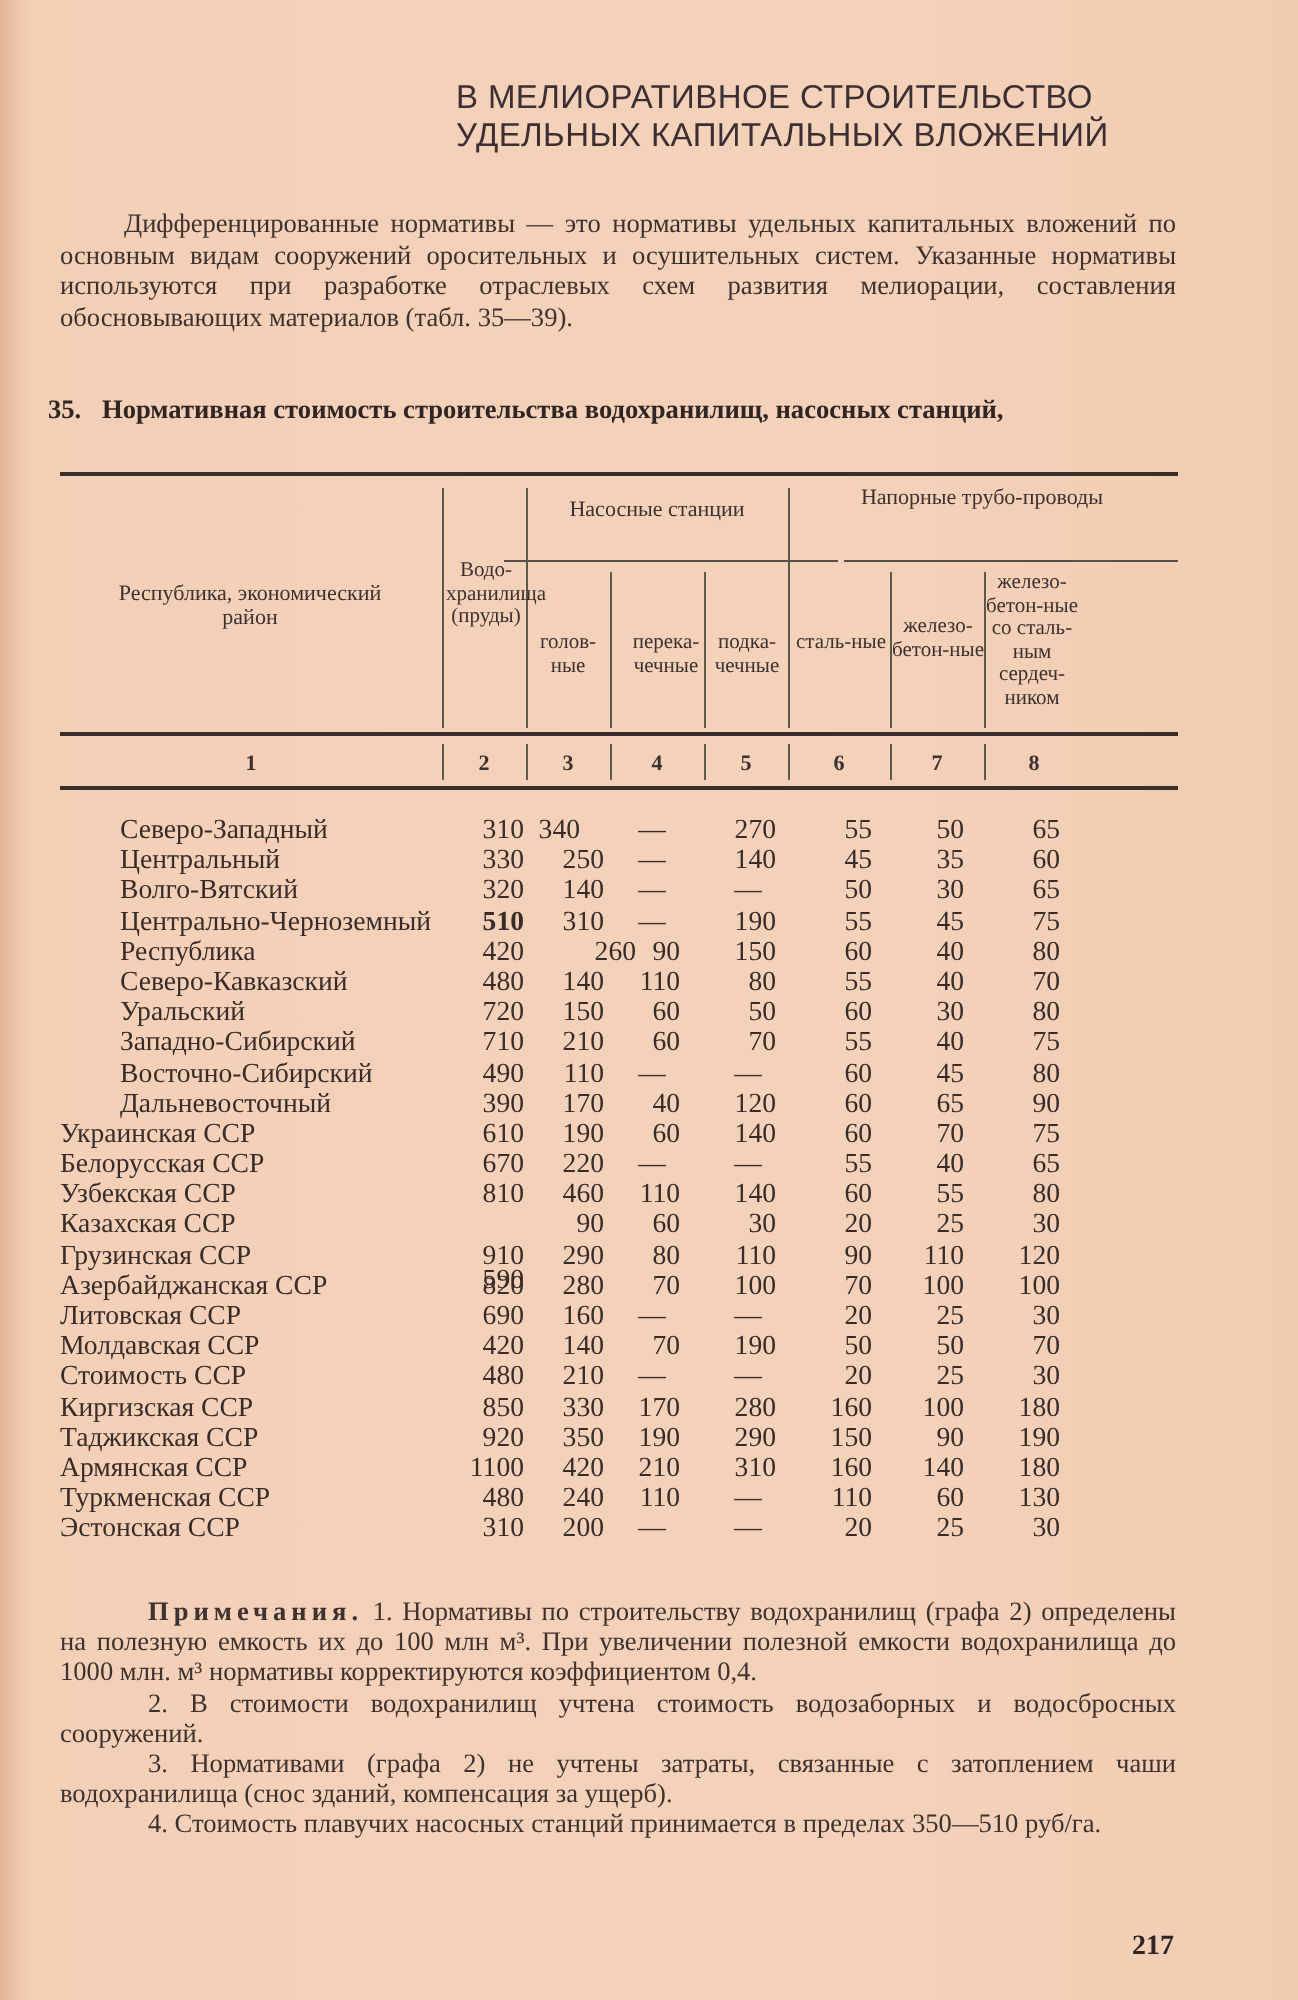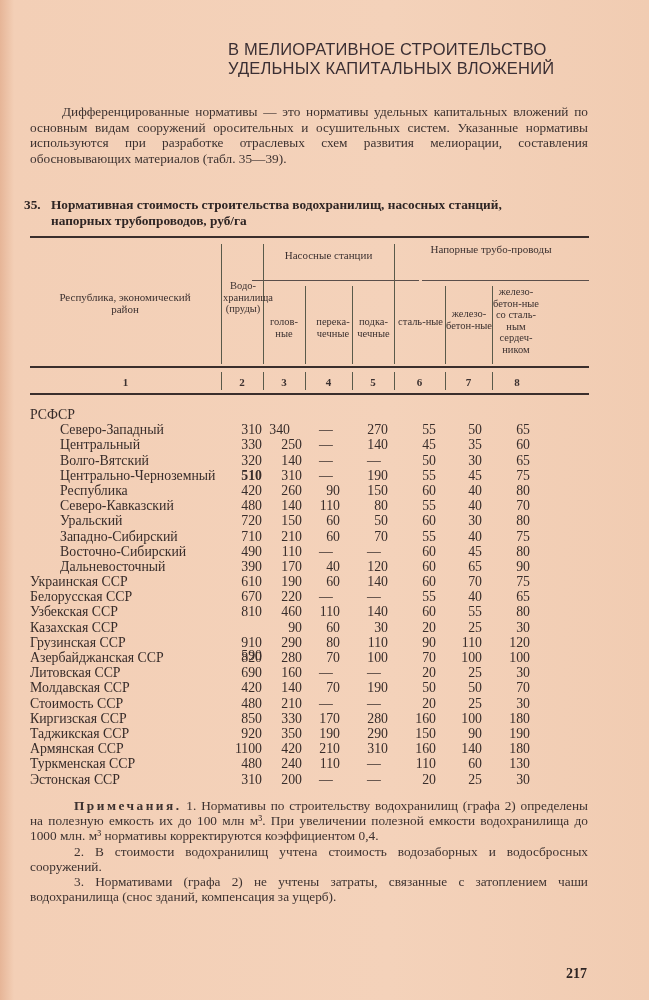--- a/index.html
+++ b/index.html
@@ -56,21 +56,20 @@
   <div>В МЕЛИОРАТИВНОЕ СТРОИТЕЛЬСТВО</div>
   <div>УДЕЛЬНЫХ КАПИТАЛЬНЫХ ВЛОЖЕНИЙ</div>
 </div>
 
 <div class="intro">
   <p>Дифференцированные нормативы — это нормативы удельных капитальных вложений по основным видам сооружений оросительных и осушительных систем. Указанные нормативы используются при разработке отраслевых схем развития мелиорации, составления обосновывающих материалов (табл. 35—39).</p>
 </div>
 
 <div class="tcaption">
   <span class="num">35.</span><span>Нормативная стоимость строительства водохранилищ, насосных станций,</span>
-  <span class="l2">напорных трубопроводов, руб/га</span>
 </div>
 
 <div class="table-wrap">
 
   <div class="rule" style="top:0;height:2px;"></div>
   <div class="rule" style="top:130px;height:2px;"></div>
   <div class="rule" style="top:157px;height:2px;"></div>
   <div class="rule" style="left:222px;top:44px;width:167px;height:1px;background:#5a4e4a;"></div>
   <div class="rule" style="left:392px;top:44px;width:167px;height:1px;background:#5a4e4a;"></div>
 
@@ -105,23 +104,20 @@
   <div class="colnum" style="left:191px;width:42px;">2</div>
   <div class="colnum" style="left:233px;width:42px;">3</div>
   <div class="colnum" style="left:275px;width:47px;">4</div>
   <div class="colnum" style="left:322px;width:42px;">5</div>
   <div class="colnum" style="left:364px;width:51px;">6</div>
   <div class="colnum" style="left:415px;width:47px;">7</div>
   <div class="colnum" style="left:462px;width:50px;">8</div>
 </div>
 
 <div class="rows">
-  <div class="row">
-    <span class="name">РСФСР</span>
-  </div>
   <div id="row-container">
       <div class="row">
         <span class="name sub">Северо-Западный</span>
         <span class="v" style="left: 192px;">310</span>
         <span class="v" style="left: 220px;">340</span>
         <span class="v" style="left: 276px; text-align: center;">—</span>
         <span class="v" style="left: 318px;">270</span>
         <span class="v" style="left: 366px;">55</span>
         <span class="v" style="left: 412px;">50</span>
         <span class="v" style="left: 460px;">65</span>
@@ -152,21 +148,21 @@
         <span class="v" style="left: 232px;">310</span>
         <span class="v" style="left: 276px; text-align: center;">—</span>
         <span class="v" style="left: 318px;">190</span>
         <span class="v" style="left: 366px;">55</span>
         <span class="v" style="left: 412px;">45</span>
         <span class="v" style="left: 460px;">75</span>
       </div>
       <div class="row">
         <span class="name sub">Республика</span>
         <span class="v" style="left: 192px;">420</span>
-        <span class="v" style="left: 232px;">260</span>
+        <span class="v" style="left: 232px; padding-left: 16px;">260</span>
         <span class="v" style="left: 270px;">90</span>
         <span class="v" style="left: 318px;">150</span>
         <span class="v" style="left: 366px;">60</span>
         <span class="v" style="left: 412px;">40</span>
         <span class="v" style="left: 460px;">80</span>
       </div>
       <div class="row">
         <span class="name sub">Северо-Кавказский</span>
         <span class="v" style="left: 192px;">480</span>
         <span class="v" style="left: 232px;">140</span>
@@ -356,15 +352,16 @@
         <span class="v" style="left: 412px;">25</span>
         <span class="v" style="left: 460px;">30</span>
       </div>
     </div>
 </div>
 
 <div class="notes">
   <p><span class="sp">Примечания.</span> <span>1. Нормативы по строительству водохранилищ (графа 2) определены на полезную емкость их до 100 млн м³. При увеличении полезной емкости водохранилища до 1000 млн. м³ нормативы корректируются коэффициентом 0,4.</span></p>
   <p>2. В стоимости водохранилищ учтена стоимость водозаборных и водосбросных сооружений.</p>
   <p>3. Нормативами (графа 2) не учтены затраты, связанные с затоплением чаши водохранилища (снос зданий, компенсация за ущерб).</p>
+  <p>4. Стоимость плавучих насосных станций принимается в пределах 350—510 руб/га.</p>
 </div>
 
 <div class="pagenum">217</div>
 
 </body></html>

